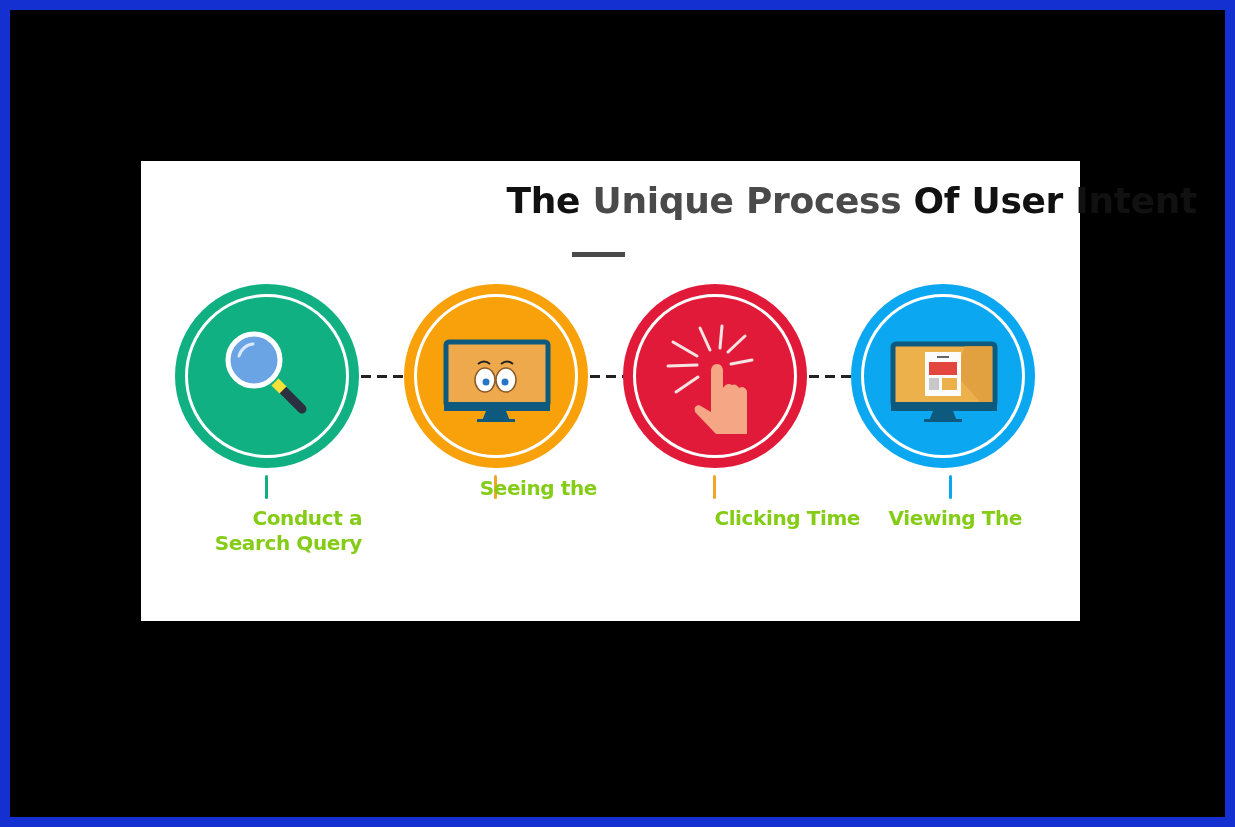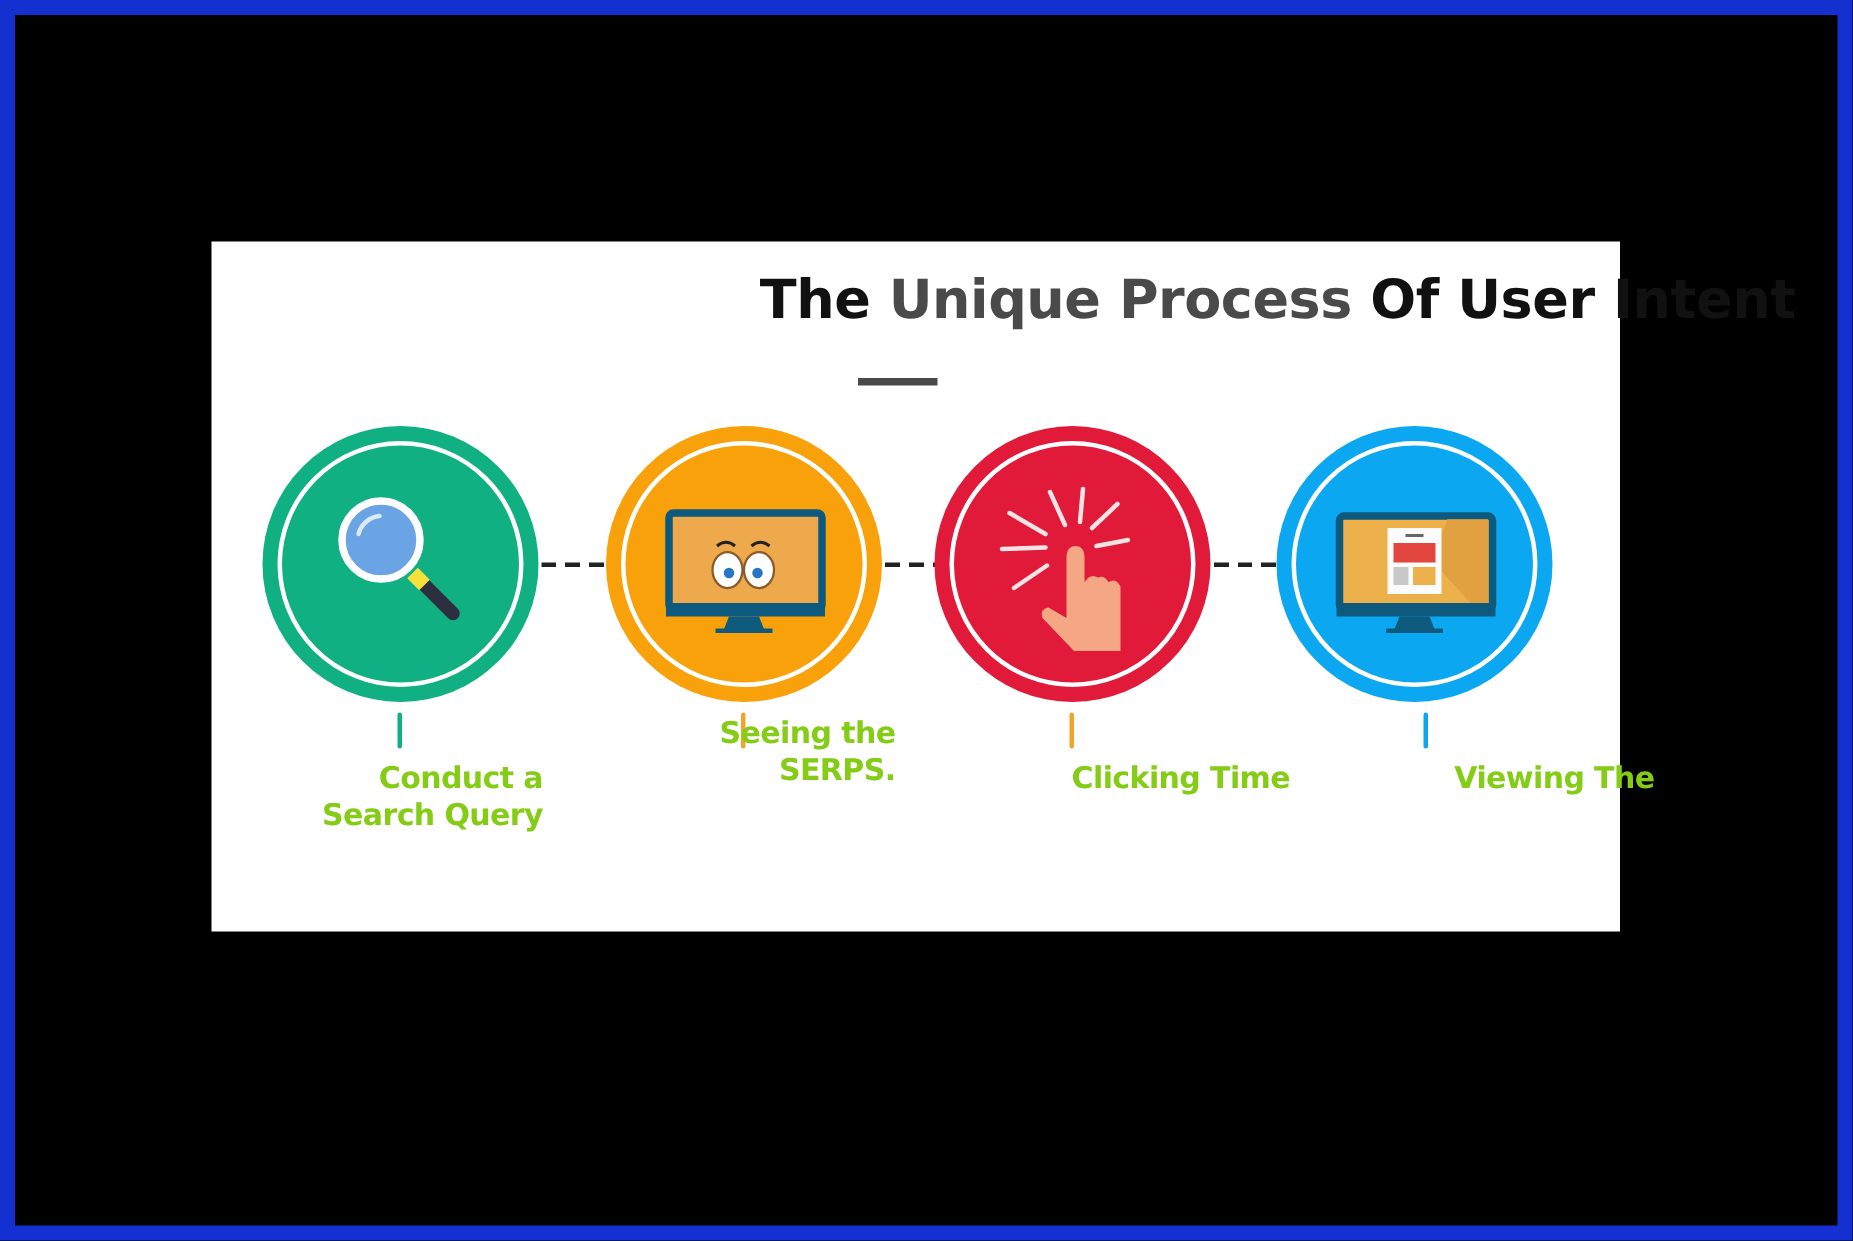--- a/index.html
+++ b/index.html
@@ -87,21 +87,20 @@
     <ellipse cx="102" cy="96" rx="10" ry="12" fill="#fff" stroke="#8b5a2a" stroke-width="1.5"></ellipse>
     <circle cx="82" cy="98" r="3.5" fill="#2874c9"></circle>
     <circle cx="101" cy="98" r="3.5" fill="#2874c9"></circle>
     <path d="M74 80 Q80 75 86 80" stroke="#222" stroke-width="2" fill="none"></path>
     <path d="M97 80 Q103 75 109 80" stroke="#222" stroke-width="2" fill="none"></path>
   </svg>
 </div>
 <div class="tick" style="left:494px;top:475px;background:#f0a52a;"></div>
 <div class="label" style="left:397px;top:476px;">
   <div>Seeing the</div>
-  <div>SERPS.</div>
 </div>
 
 <div class="step" style="left:623px;top:284px;">
   <div class="circle" style="background:#e21a39;"></div>
   <div class="ring"></div>
   <svg class="icon" viewBox="0 0 184 184">
     <g stroke="#f6e3e3" stroke-width="3" stroke-linecap="round">
       <line x1="77" y1="44" x2="87" y2="66"></line>
       <line x1="99" y1="42" x2="97" y2="64"></line>
       <line x1="122" y1="52" x2="105" y2="68"></line>
@@ -129,15 +128,15 @@
     <polygon points="82,127 102,127 106,137 78,137" fill="#0e5a7e"></polygon>
     <rect x="73" y="135" width="38" height="3" fill="#0e5a7e"></rect>
     <rect x="74" y="68" width="36" height="44" fill="#fbfbfb"></rect>
     <rect x="86" y="72" width="12" height="2" fill="#666"></rect>
     <rect x="78" y="78" width="28" height="13" fill="#e2463f"></rect>
     <rect x="78" y="94" width="10" height="12" fill="#c8c8c8"></rect>
     <rect x="91" y="94" width="15" height="12" fill="#edb14c"></rect>
   </svg>
 </div>
 <div class="tick" style="left:949px;top:475px;background:#0ba7f1;"></div>
-<div class="label" style="left:903px;top:506px;">
+<div class="label" style="left:822px;top:506px;">
   <div>Viewing The</div>
 </div>
 
 </body></html>

